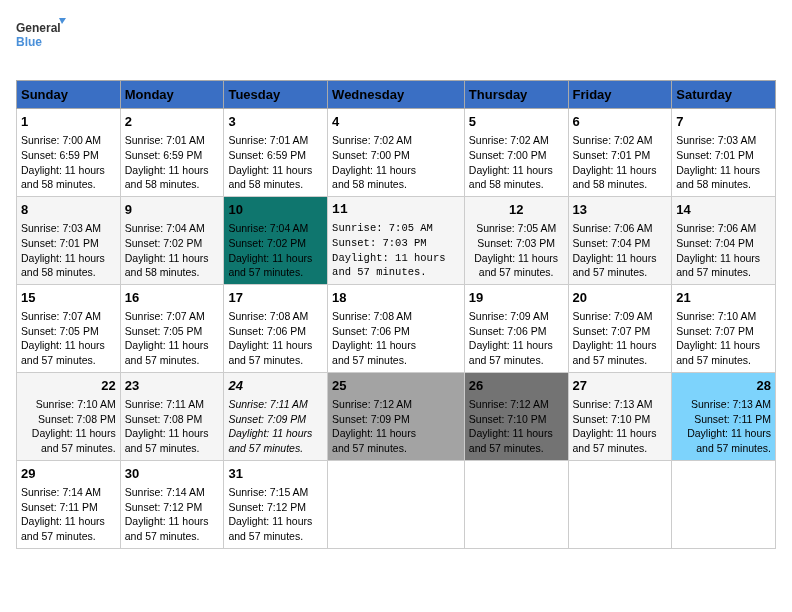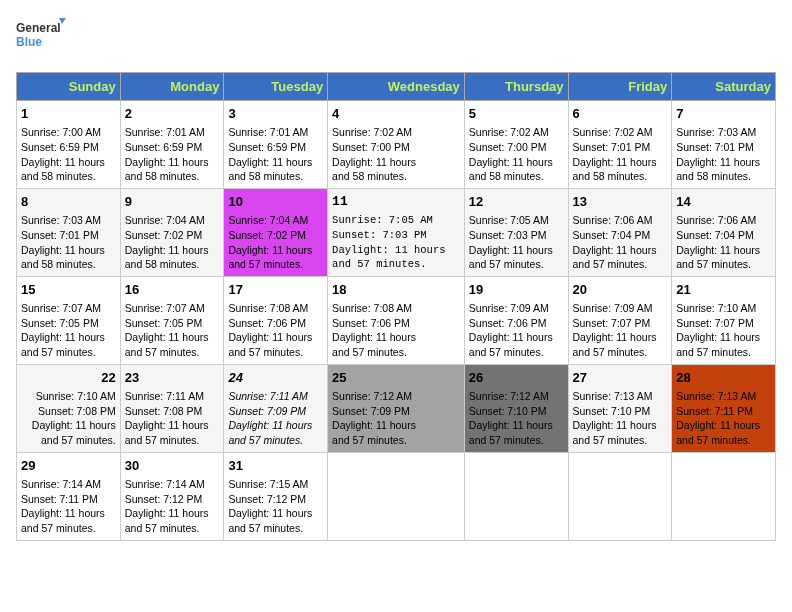--- a/index.html
+++ b/index.html
@@ -7,21 +7,21 @@
       font-family: Arial, sans-serif;
       background: #fff;
       width: 792px;
       min-height: 612px;
       padding: 16px;
     }
     .header-area {
       display: flex;
       justify-content: space-between;
       align-items: center;
-      margin-bottom: 16px;
+      margin-bottom: 24px;
     }
     .logo {
       display: flex;
       align-items: center;
       gap: 4px;
     }
     .title-area {
       text-align: right;
     }
     .main-title {
@@ -33,23 +33,23 @@
       font-size: 16px;
       color: #333;
     }
     table {
       width: 100%;
       border-collapse: collapse;
       font-size: 11px;
     }
     th {
       background-color: #3a6fc4;
-      color: #bef264;
+      color: #000000;
       padding: 6px 4px;
-      text-align: right;
+      text-align: left;
       font-size: 13px;
       font-weight: bold;
       border: 1px solid #aaa;
     }
     td {
       border: 1px solid #ccc;
       vertical-align: top;
       padding: 4px;
       font-size: 10.5px;
       line-height: 1.4;
@@ -158,35 +158,35 @@
         <span>Daylight: 11 hours</span><br>
         <span>and 58 minutes.</span>
       </td>
         <td style="background: rgb(245, 245, 245);">
         <span class="day-num">9</span>
         <span>Sunrise: 7:04 AM</span><br>
         <span>Sunset: 7:02 PM</span><br>
         <span>Daylight: 11 hours</span><br>
         <span>and 58 minutes.</span>
       </td>
-        <td style="background: #d946ef;">
+        <td style="background: #0f766e;">
         <span class="day-num">10</span>
         <span>Sunrise: 7:04 AM</span><br>
         <span>Sunset: 7:02 PM</span><br>
         <span>Daylight: 11 hours</span><br>
         <span>and 57 minutes.</span>
       </td>
         <td style="background: rgb(245, 245, 245); font-family: Liberation Mono, monospace;">
         <span class="day-num">11</span>
         <span>Sunrise: 7:05 AM</span><br>
         <span>Sunset: 7:03 PM</span><br>
         <span>Daylight: 11 hours</span><br>
         <span>and 57 minutes.</span>
       </td>
-        <td style="background: rgb(245, 245, 245);">
+        <td style="background: rgb(245, 245, 245); text-align: center;">
         <span class="day-num">12</span>
         <span>Sunrise: 7:05 AM</span><br>
         <span>Sunset: 7:03 PM</span><br>
         <span>Daylight: 11 hours</span><br>
         <span>and 57 minutes.</span>
       </td>
         <td style="background: rgb(245, 245, 245);">
         <span class="day-num">13</span>
         <span>Sunrise: 7:06 AM</span><br>
         <span>Sunset: 7:04 PM</span><br>
@@ -288,21 +288,21 @@
         <span>Daylight: 11 hours</span><br>
         <span>and 57 minutes.</span>
       </td>
         <td style="background: rgb(245, 245, 245);">
         <span class="day-num">27</span>
         <span>Sunrise: 7:13 AM</span><br>
         <span>Sunset: 7:10 PM</span><br>
         <span>Daylight: 11 hours</span><br>
         <span>and 57 minutes.</span>
       </td>
-        <td style="background: #c2410c;">
+        <td style="background: #7dd3fc; text-align: right;">
         <span class="day-num">28</span>
         <span>Sunrise: 7:13 AM</span><br>
         <span>Sunset: 7:11 PM</span><br>
         <span>Daylight: 11 hours</span><br>
         <span>and 57 minutes.</span>
       </td>
       </tr>
       <tr>
         <td>
         <span class="day-num">29</span>

